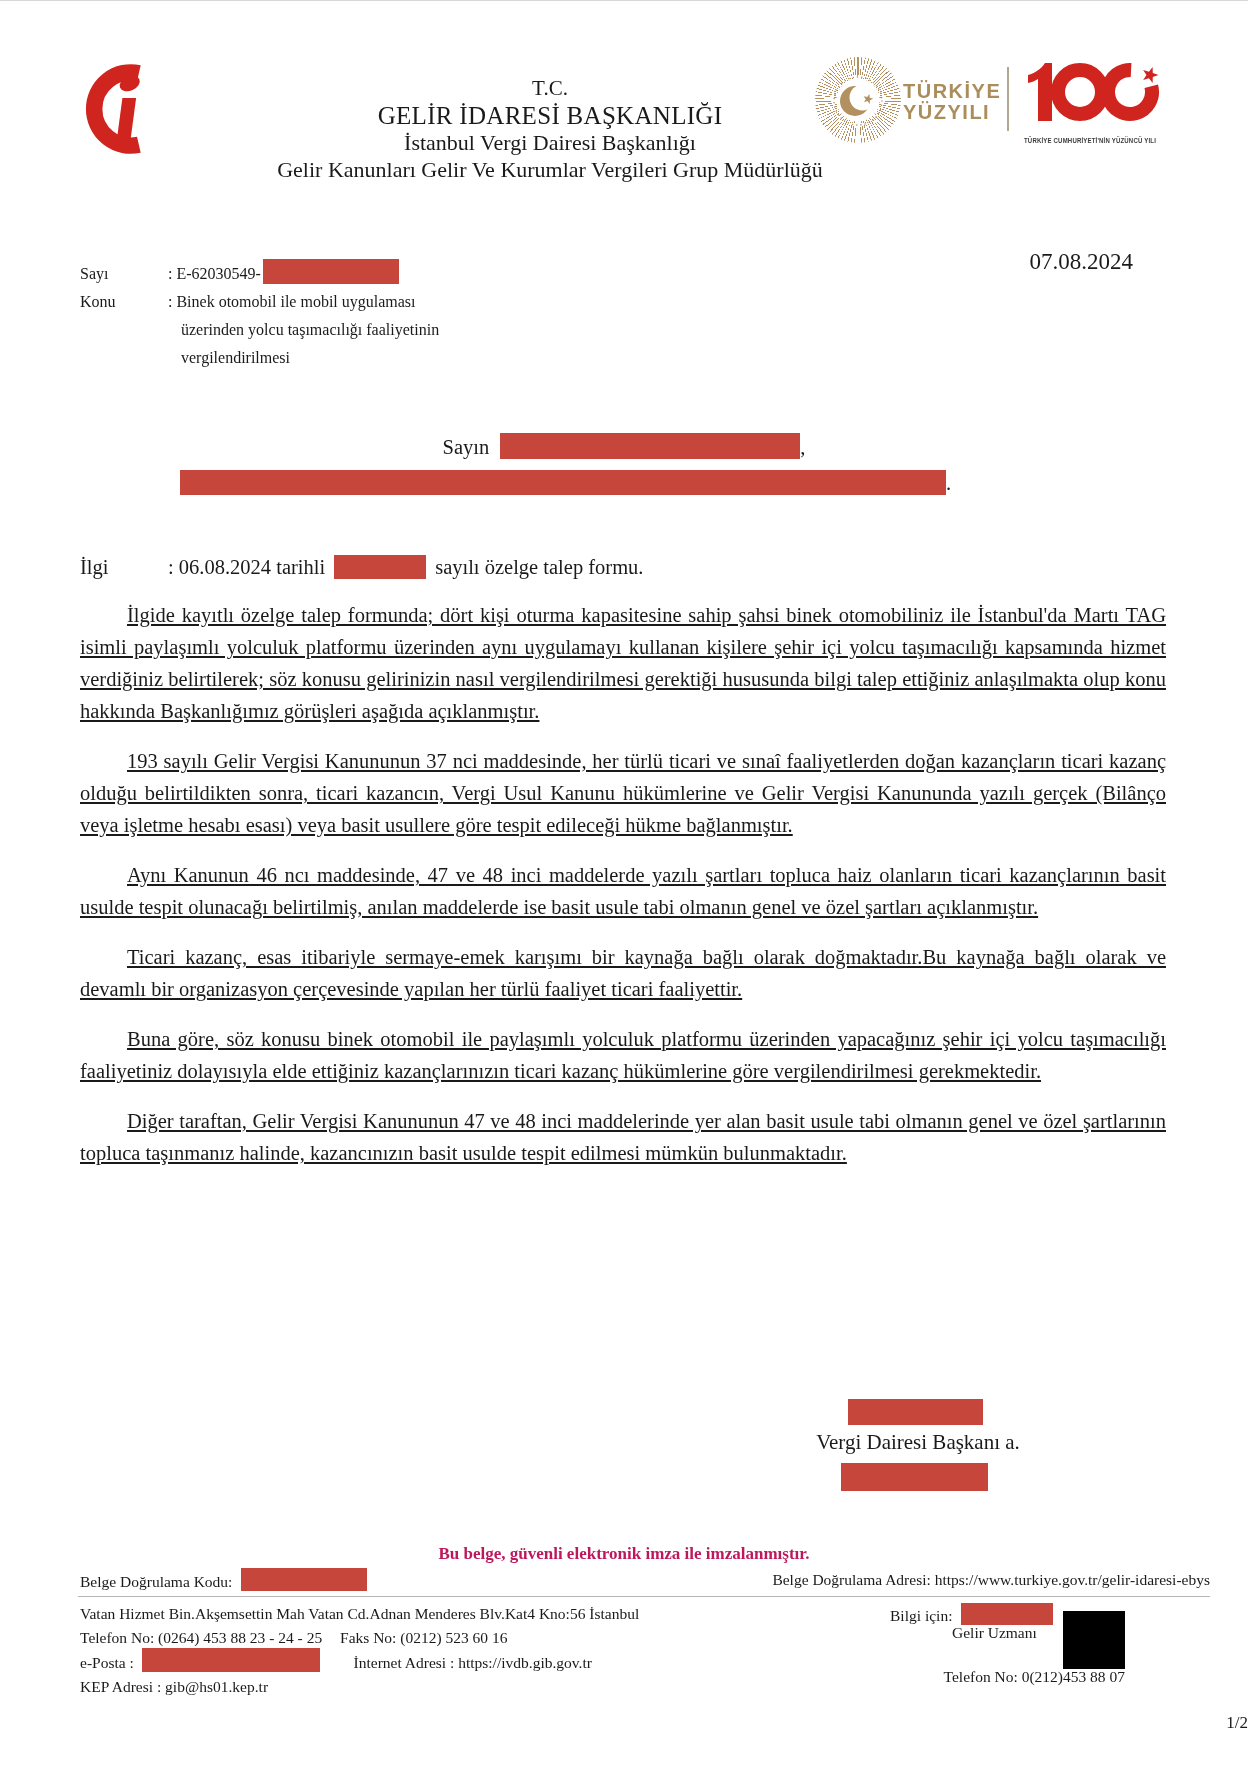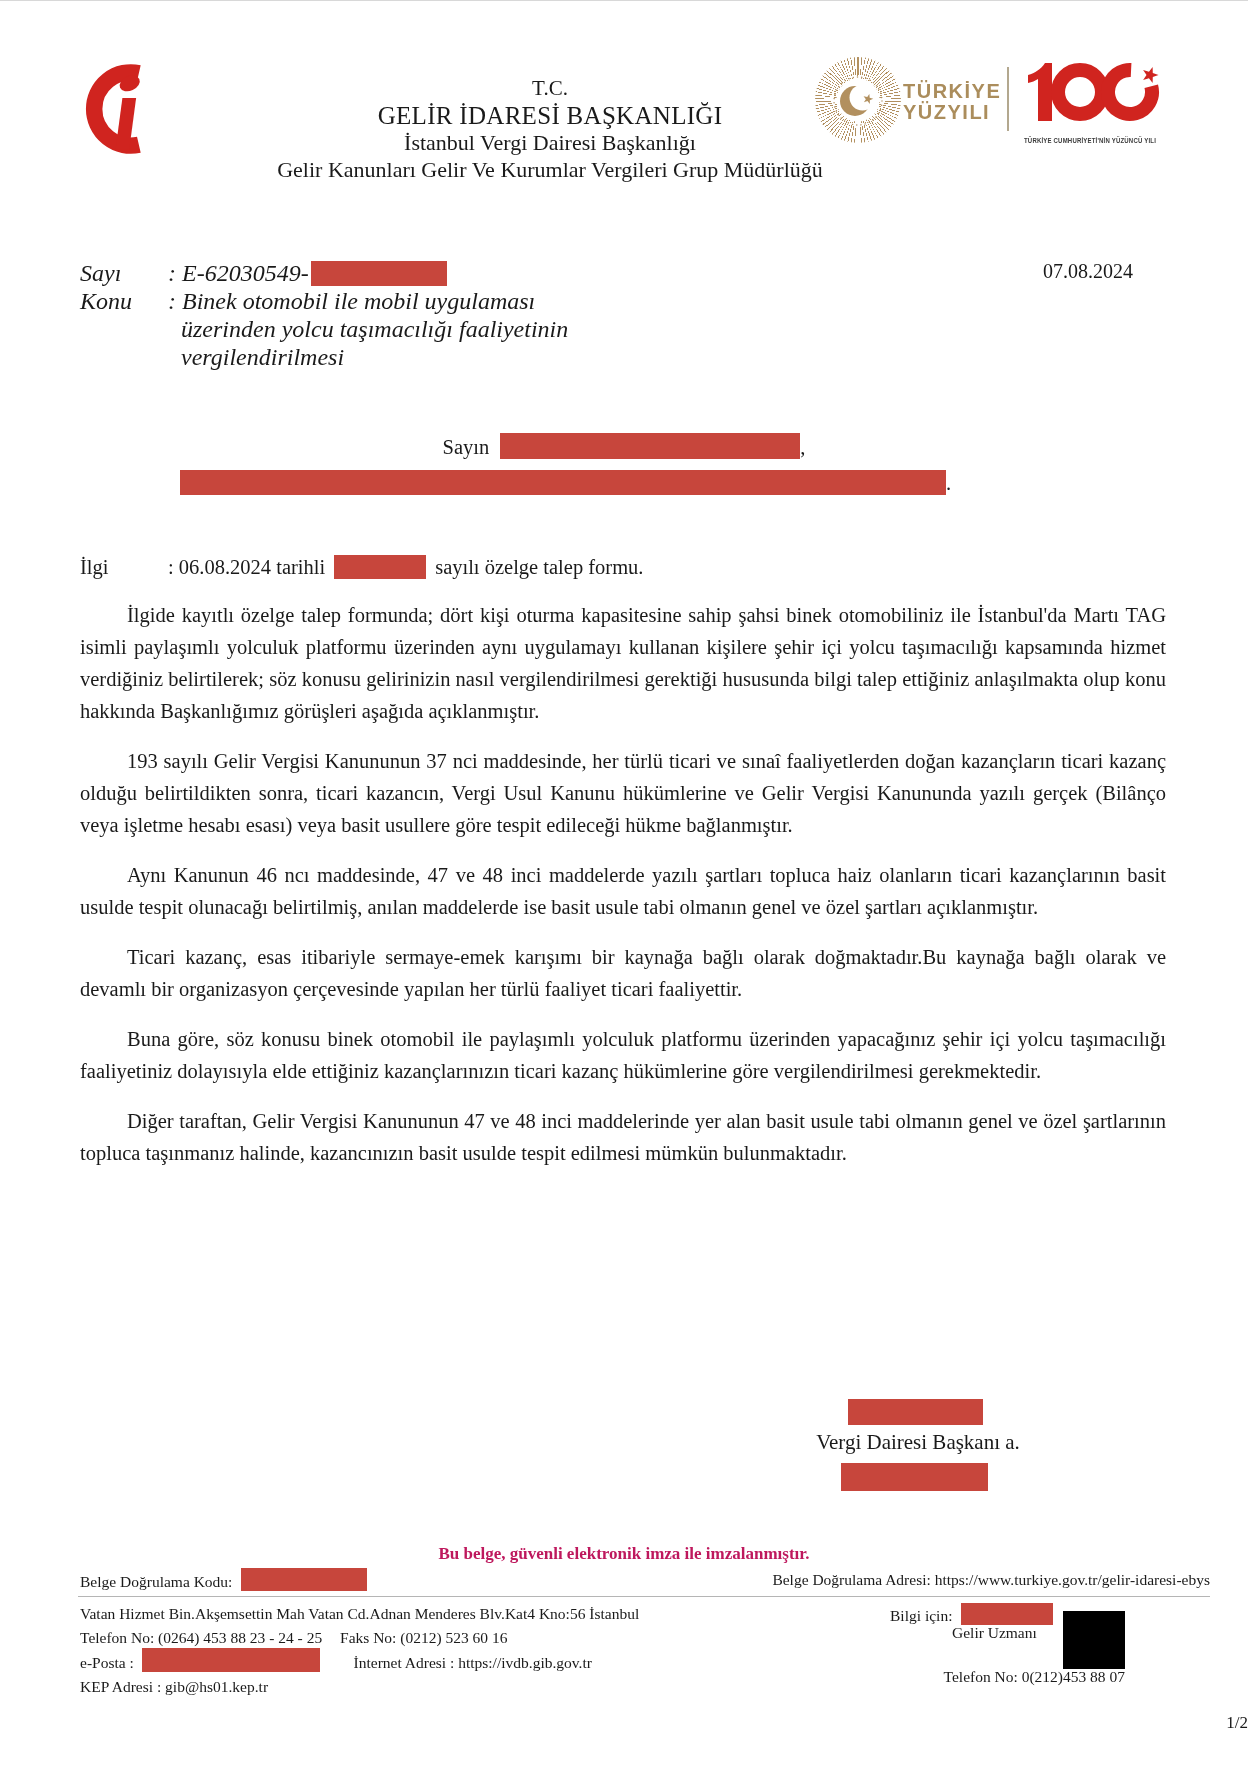--- a/index.html
+++ b/index.html
@@ -27,33 +27,33 @@
       radial-gradient(circle at 50% 50%, #ffffff 0 21px, rgba(255,255,255,0) 22px),
       repeating-conic-gradient(#b2905f 0deg 1.15deg, #ffffff 1.15deg 4.6deg);
   }
   .sunburst svg { position:absolute; left:0; top:0; }
   .wordmark { left:903px; top:80px; font-family:"Liberation Sans",sans-serif;
     font-weight:bold; color:#ab8d5c; font-size:20px; line-height:21px; letter-spacing:1.5px; }
   .logo-divider { left:1007px; top:66px; width:2px; height:64px; background:#b3a88f; }
   .logo100 { left:1020px; top:56px; }
 
   
-  .meta { left:80px; top:258px; font-size:24px; line-height:28px;font-style:italic; }
+  .meta { left:80px; top:258px; font-size:16px; line-height:28px; }
   .mlabel { display:inline-block; width:88px; }
   .mcont { margin-left:101px; }
-  .doc-date { top:259px; right:115px; font-size:20px; }
+  .doc-date { top:248px; right:115px; font-size:23px; }
 
   
   .recipient-line { top:432px; left:0; right:0; text-align:center; font-size:20.5px; }
   .recipient-bar  { top:469px; left:180px; font-size:20.5px; }
 
   
   .bodyblock { left:80px; top:552px; width:1086px; font-size:20.5px; }
   .ilgi-row { line-height:28px; margin-bottom:15px; }
-  .para { margin:18px 0 0 0; line-height:32px; text-align:justify; text-indent:47px; }
+  .para { margin:18px 0 0 0; line-height:32px; text-align:justify; text-indent:47px;text-decoration:underline; }
   .closing { margin-top:30px; text-align:left; }
 
   
   .sig-title { left:738px; top:1429px; width:360px; text-align:center; font-size:21px; }
 
   
   .ftr { font-size:15.5px; line-height:19px; }
   .notice { top:1543px; left:0; right:0; text-align:center; font-size:17px; font-weight:bold; color:#be185d; }
   .ftr .redact { vertical-align:-4px; }
   .ftr-line { top:1595px; left:78px; right:38px; border-top:1px solid #b5b5b5; height:0; }

